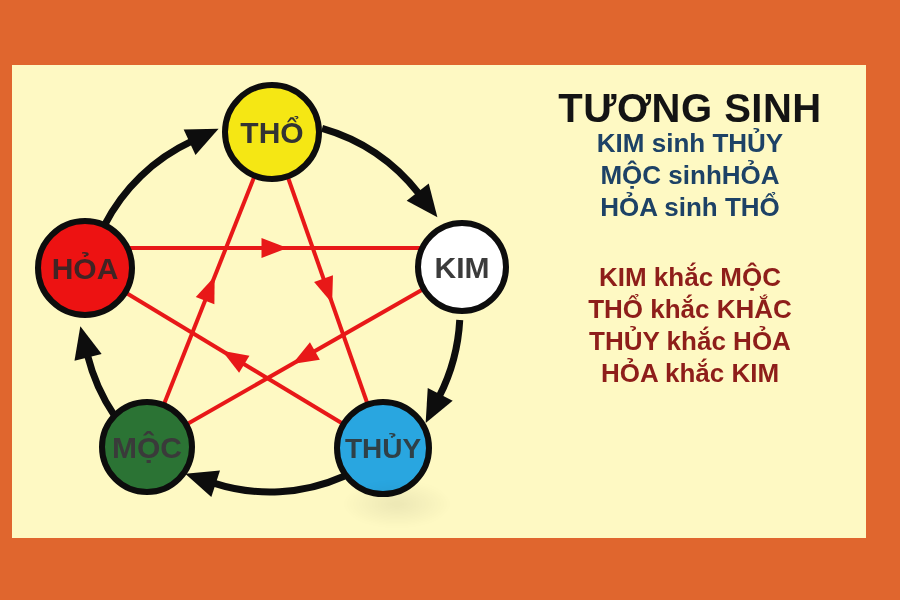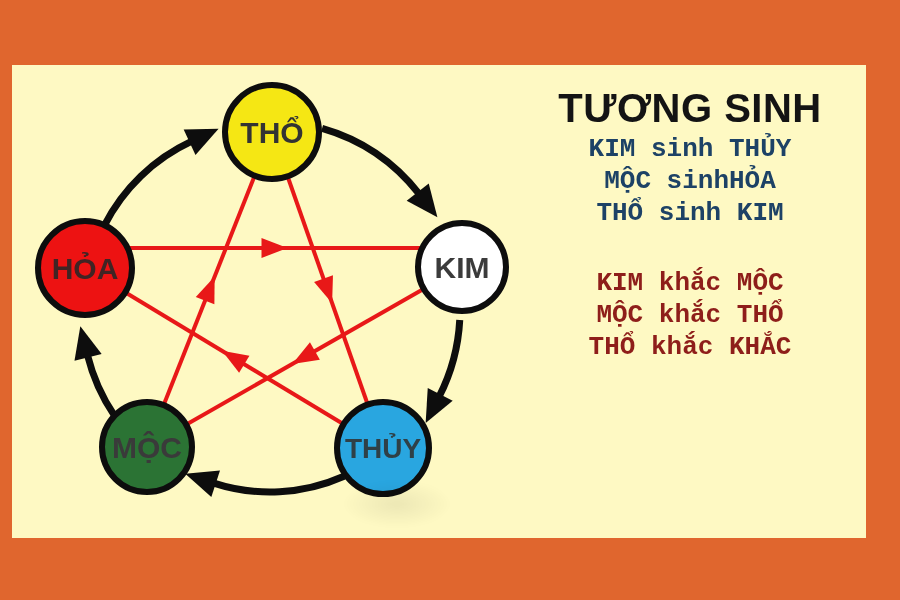--- a/index.html
+++ b/index.html
@@ -18,21 +18,21 @@
     background:radial-gradient(ellipse at center, rgba(0,0,0,0.07), rgba(0,0,0,0) 70%);
     filter:blur(2px);
   }
   .panel{
     position:absolute;left:508px;top:24px;width:340px;text-align:center;
   }
   .heading{
     font-size:40px;font-weight:800;letter-spacing:0.5px;
     color:var(--title-color,#141414);line-height:38px;white-space:nowrap;text-align:center;
   }
-  .list{margin-top:6px;font-family:Liberation Mono, monospace;}
+  .list{}
   .line{font-size:26px;font-weight:700;line-height:32px;white-space:nowrap;}
   .sec.sinh .line{color:var(--sinh-color,#1d4266);}
   .sec.khac{margin-top:38px;}
   .sec.khac .line{color:var(--khac-color,#8e1e1a);}
 </style>
 </head>
 <body>
 
 <div class="card">
 
@@ -70,24 +70,25 @@
     </svg>
 
   <div class="watermark"></div>
 
   <div class="panel">
     <section class="sec sinh">
       <div class="heading">TƯƠNG SINH</div>
       <div class="list">
         <div class="line">KIM sinh THỦY</div>
         <div class="line">MỘC sinhHỎA</div>
-        <div class="line">THỔ sinh KIM</div>
+        <div class="line">HỎA sinh THỔ</div>
       </div>
     </section>
     <section class="sec khac">
       <div class="list">
         <div class="line">KIM khắc MỘC</div>
-        <div class="line">MỘC khắc THỔ</div>
         <div class="line">THỔ khắc KHẮC</div>
+        <div class="line">THỦY khắc HỎA</div>
+        <div class="line">HỎA khắc KIM</div>
       </div>
     </section>
   </div>
 </div>
 
 </body></html>

